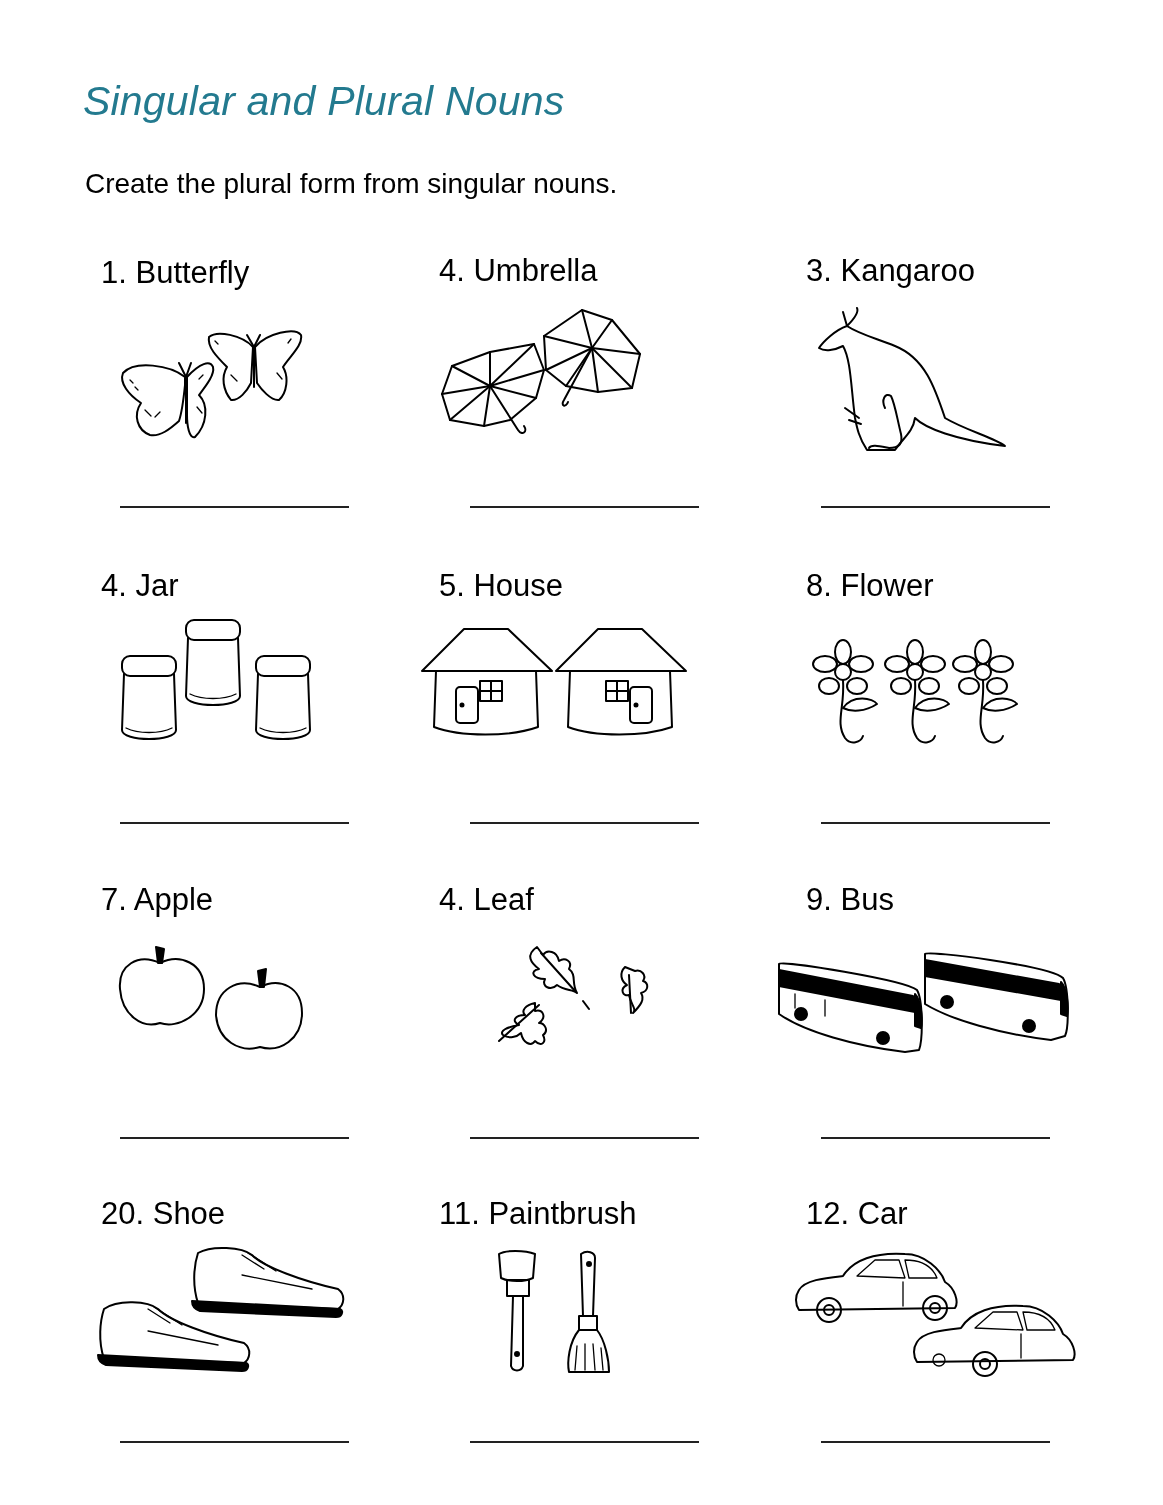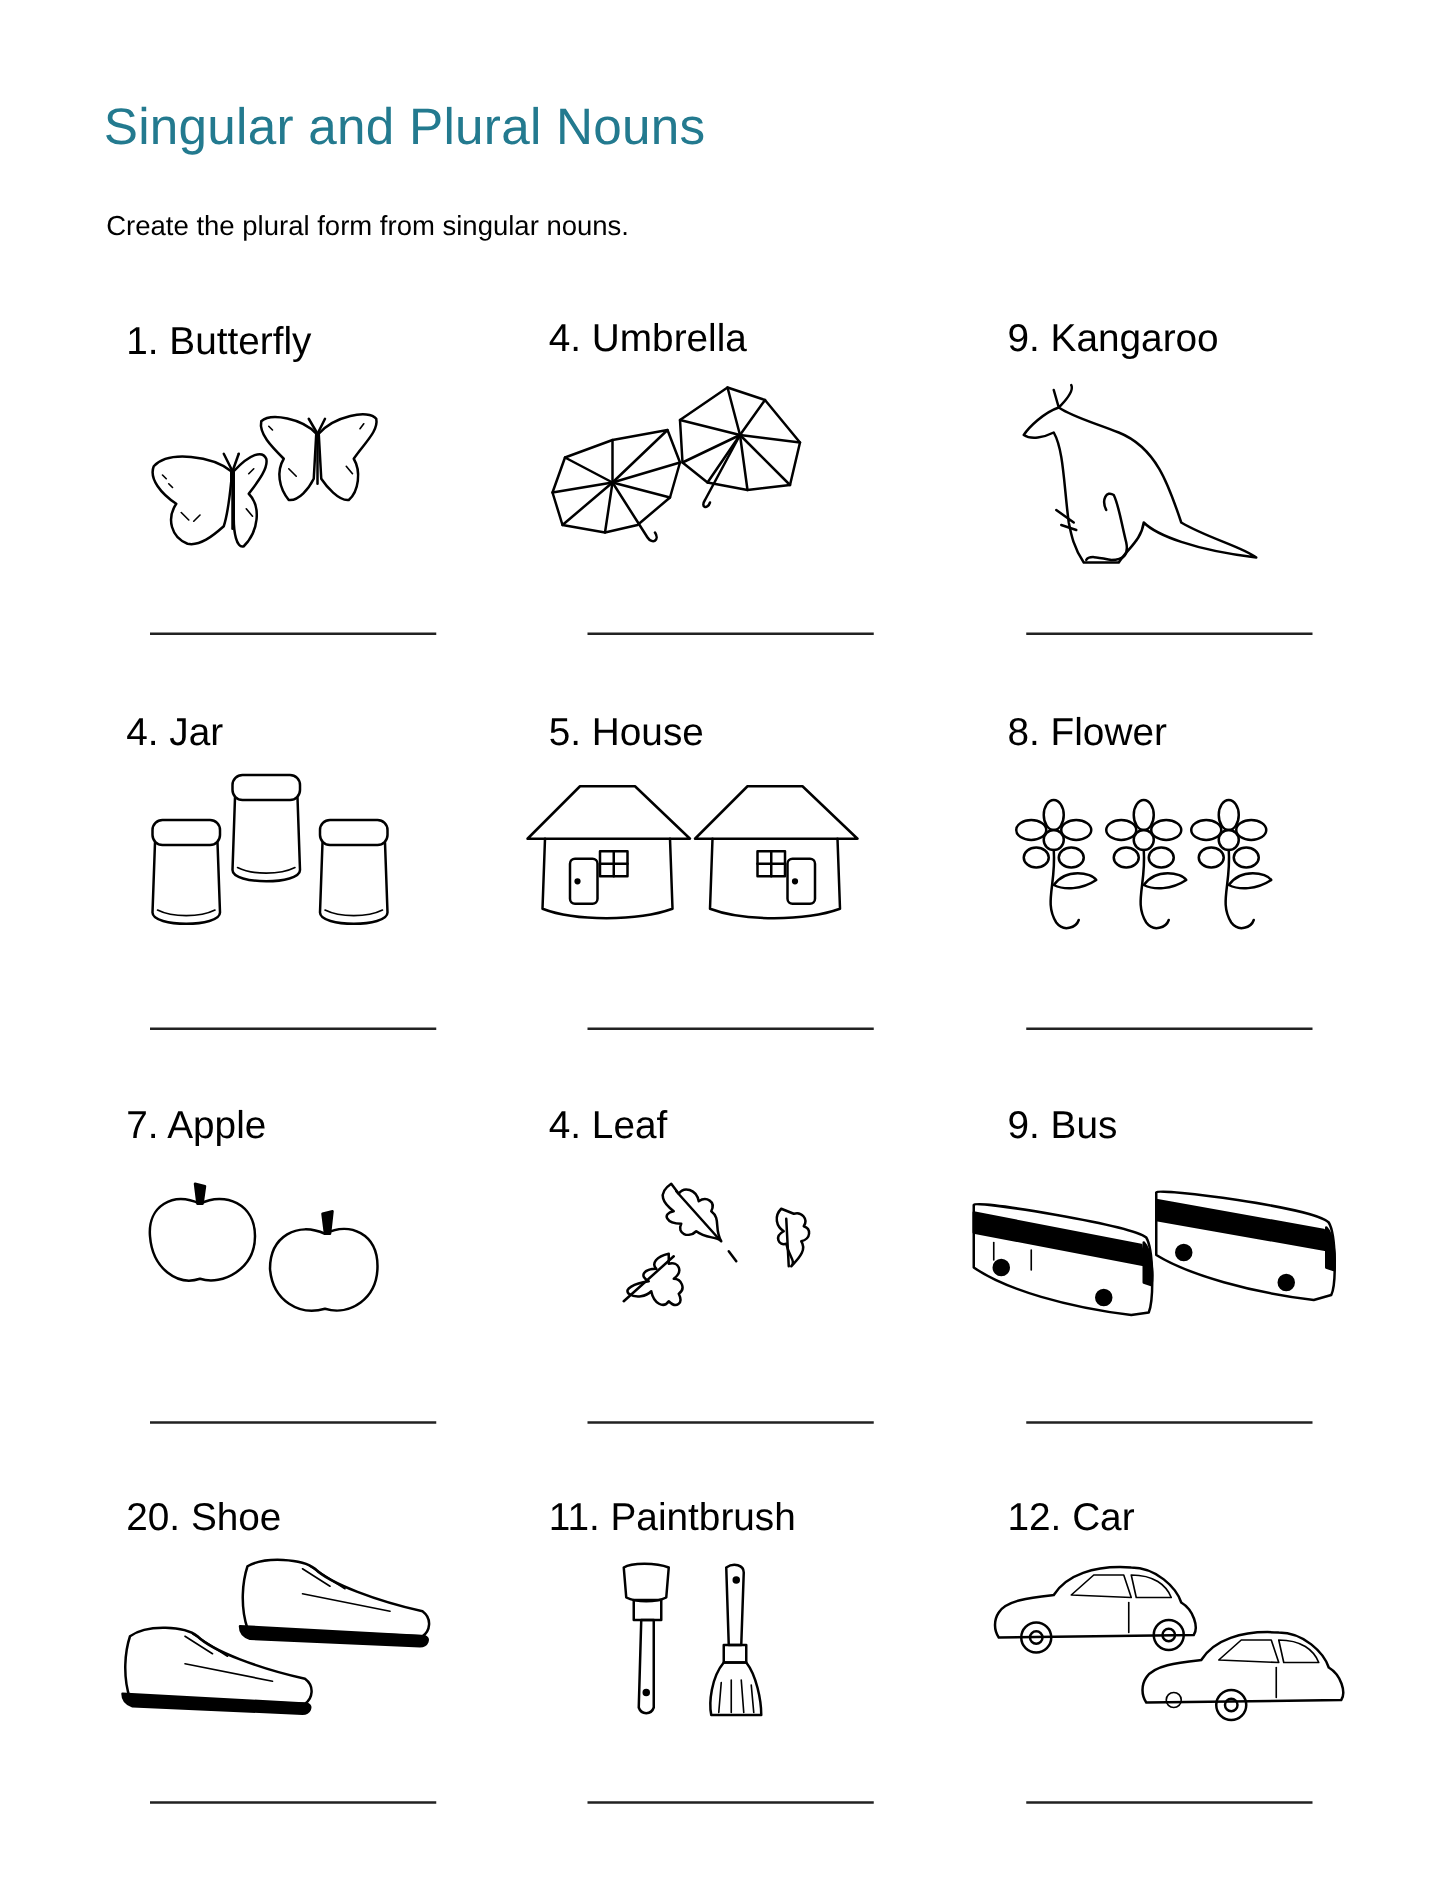--- a/index.html
+++ b/index.html
@@ -1,18 +1,18 @@
 <!DOCTYPE html>
 <html><head>
 <meta charset="utf-8">
 <style>
   html, body { margin:0; padding:0; background:#ffffff; }
   body { width:1163px; height:1505px; position:relative; overflow:hidden; font-family:"Liberation Sans", sans-serif; color:#000; }
-  .title { position:absolute; left:83px; top:78px; font-size:41px; color:#237a8f; font-weight:normal; margin:0; letter-spacing:0.2px; }
-  .instr { position:absolute; left:85px; top:168px; font-size:22px; margin:0; }
+  .title { position:absolute; left:83px; top:78px; font-size:41px; color:#237a8f; font-weight:normal; margin:0; letter-spacing:0.2px;font-style:italic; }
+  .instr { position:absolute; left:85px; top:168px; font-size:28px; margin:0; }
   .label { position:absolute; left:0; top:0; font-size:31px; white-space:nowrap;margin-left:14px; }
   .pic { position:absolute; }
   .line { position:absolute; height:2px; background:#222; width:229px; }
   svg { overflow:visible; }
   svg * { fill:none; stroke:#000; stroke-width:2; stroke-linejoin:round; stroke-linecap:round; }
   svg .fill { fill:#000; }
   svg .thin { stroke-width:1.3; }
 </style>
 </head>
 <body>
@@ -68,21 +68,21 @@
         <line x1="50" y1="40" x2="24" y2="78"></line>
         <line x1="50" y1="40" x2="4" y2="62"></line>
         <line x1="50" y1="40" x2="2" y2="28"></line>
       <path d="M50 40 L22 92 C18 98 24 100 26 94"></path>
     </g>
   </svg>
   <div class="line" style="left:470px;top:506px"></div>
 </div>
 
 <div>
-  <div class="label" style="left:792px;top:253px;position:absolute">9. Kangaroo</div>
+  <div class="label" style="left:792px;top:253px;position:absolute">3. Kangaroo</div>
   <svg class="pic" style="left:815px;top:308px" width="200" height="150">
     <path d="M28 4 L32 18 C40 10 44 4 42 0 M32 18 C20 22 8 34 4 40 C10 44 20 42 28 38 C36 52 36 80 40 110 C42 120 44 130 52 142 L80 142 C88 130 98 124 100 110 C110 120 140 132 190 138 C180 130 150 122 130 110 C120 80 110 50 80 38 C60 30 44 26 32 18"></path>
     <path d="M70 100 C66 92 70 84 76 88 C80 96 82 110 86 126 C88 136 84 140 74 140 C64 138 56 136 54 140"></path>
     <path d="M44 110 L30 100 M46 116 L34 112"></path>
   </svg>
   <div class="line" style="left:821px;top:506px"></div>
 </div>
 
 <div>
   <div class="label" style="left:87px;top:568px;position:absolute">4. Jar</div>

